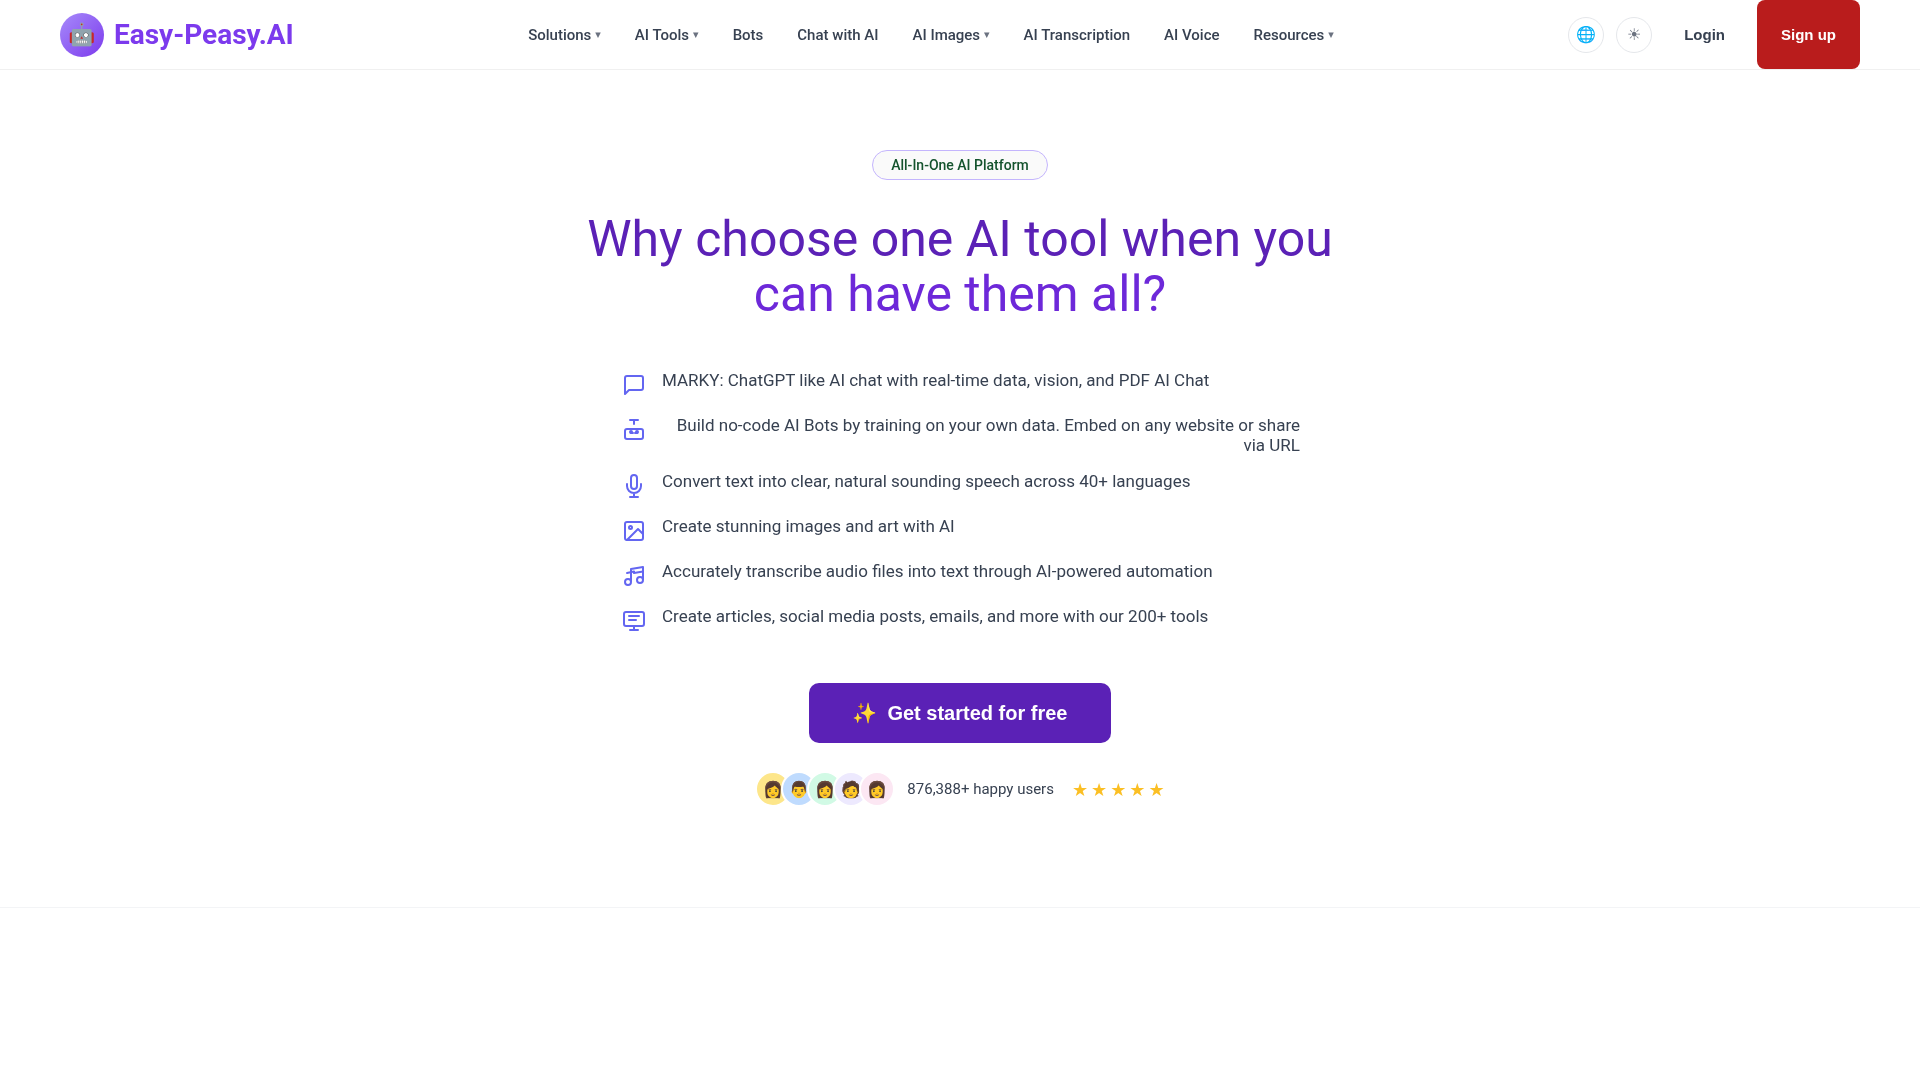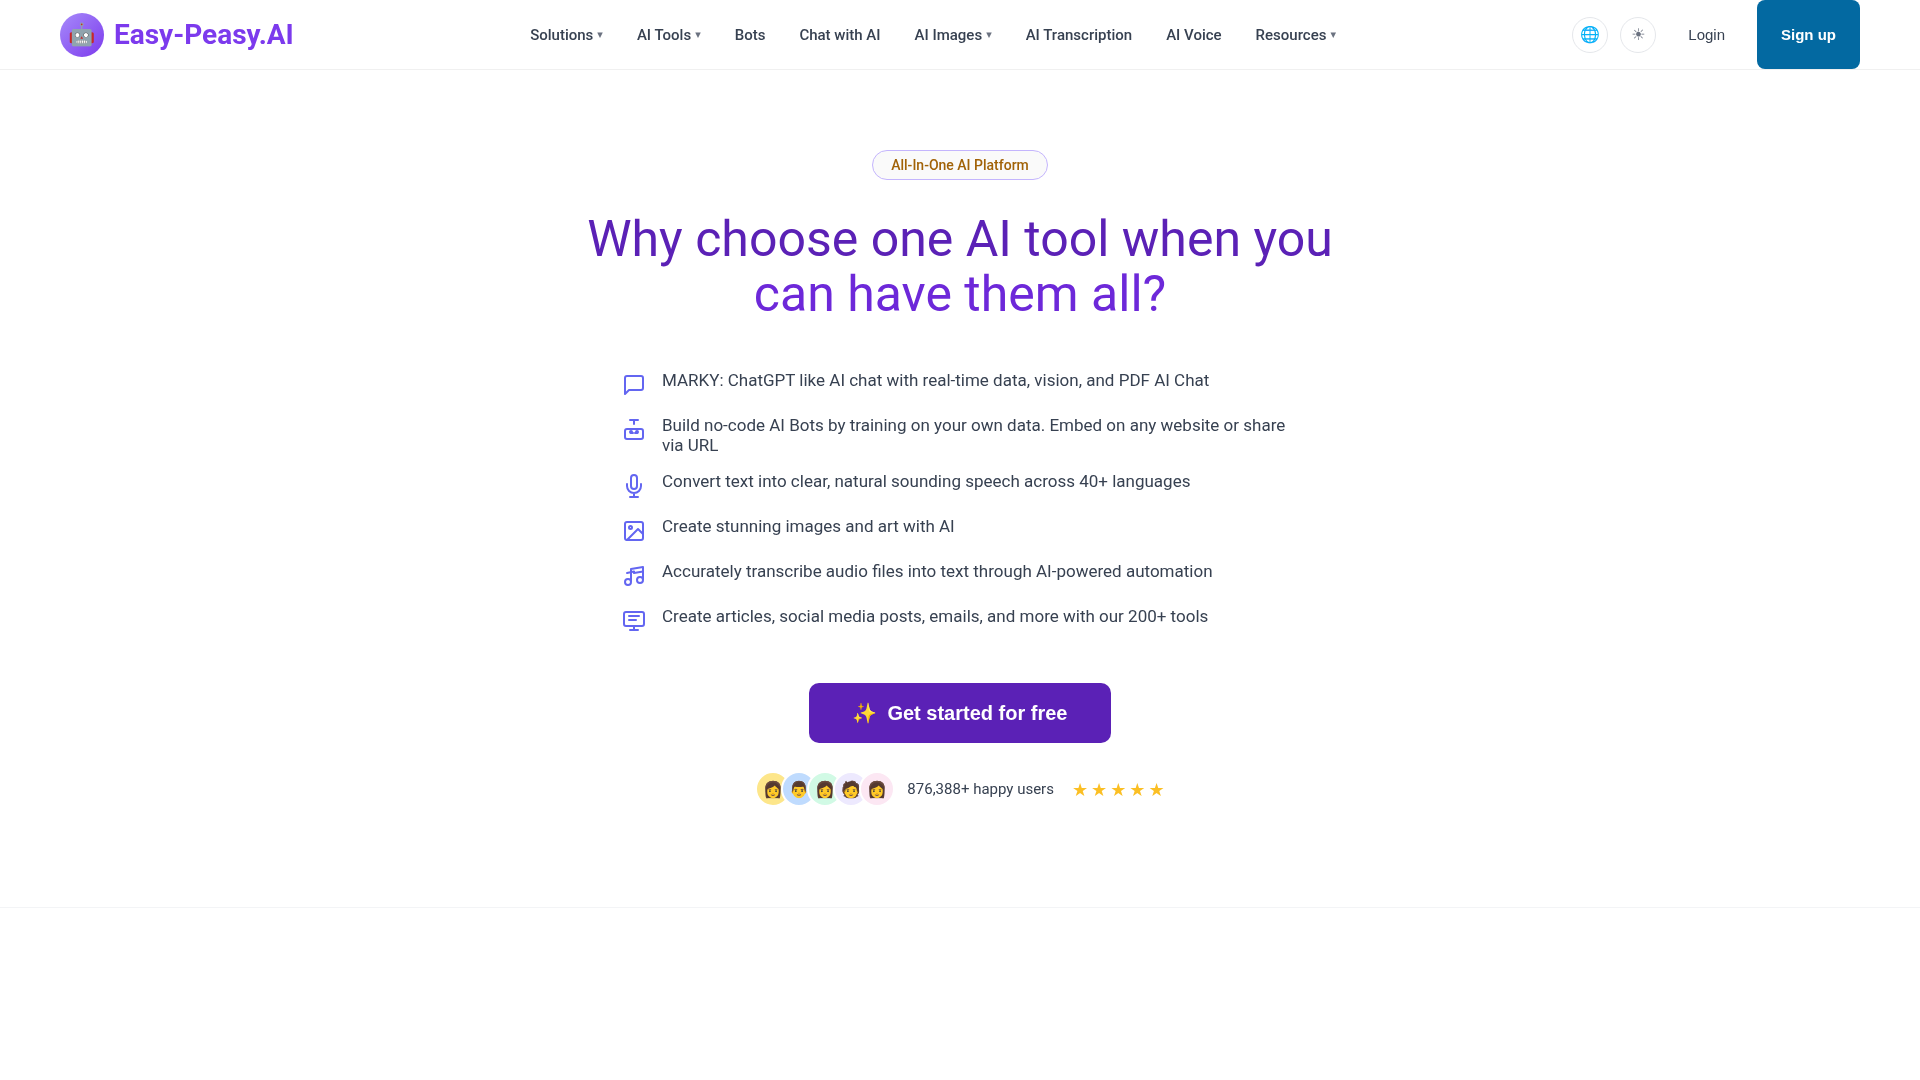--- a/index.html
+++ b/index.html
@@ -90,53 +90,53 @@
       display: flex;
       align-items: center;
       justify-content: center;
       cursor: pointer;
       font-size: 16px;
       color: #6b7280;
     }
     .login-btn {
       padding: 8px 20px;
       font-size: 15px;
-      font-weight: 400;
+      font-weight: 700;
       color: #374151;
       background: transparent;
       border: none;
       cursor: pointer;
       border-radius: 6px;
       text-align: center;
     }
     .signup-btn {
       padding: 26px 24px;
       font-size: 15px;
       font-weight: 600;
       color: #fff;
-      background: #0369a1;
+      background: #b91c1c;
       border: none;
       cursor: pointer;
       border-radius: 8px;
     }
 
     
     .hero {
       display: flex;
       flex-direction: column;
       align-items: center;
       text-align: center;
       padding: 80px 60px 60px;
     }
     .badge {
       display: inline-block;
       padding: 6px 18px;
       border-radius: 20px;
       border: 1px solid #c4b5fd;
-      color: #a16207;
+      color: #14532d;
       font-size: 14px;
       font-weight: 500;
       margin-bottom: 32px;
       background: #fafafa;
     }
 
     .hero-heading {
       font-size: 50px;
       font-weight: 400;
       line-height: 1.1;
@@ -157,21 +157,21 @@
       gap: 16px;
       margin-bottom: 48px;
       max-width: 680px;
     }
     .feature-item {
       display: flex;
       align-items: flex-start;
       gap: 14px;
       font-size: 17px;
       color: #374151;
-      text-align: left;
+      text-align: right;
     }
     .feature-icon {
       width: 28px;
       height: 28px;
       flex-shrink: 0;
       display: flex;
       align-items: center;
       justify-content: center;
       color: #6366f1;
       font-size: 20px;

